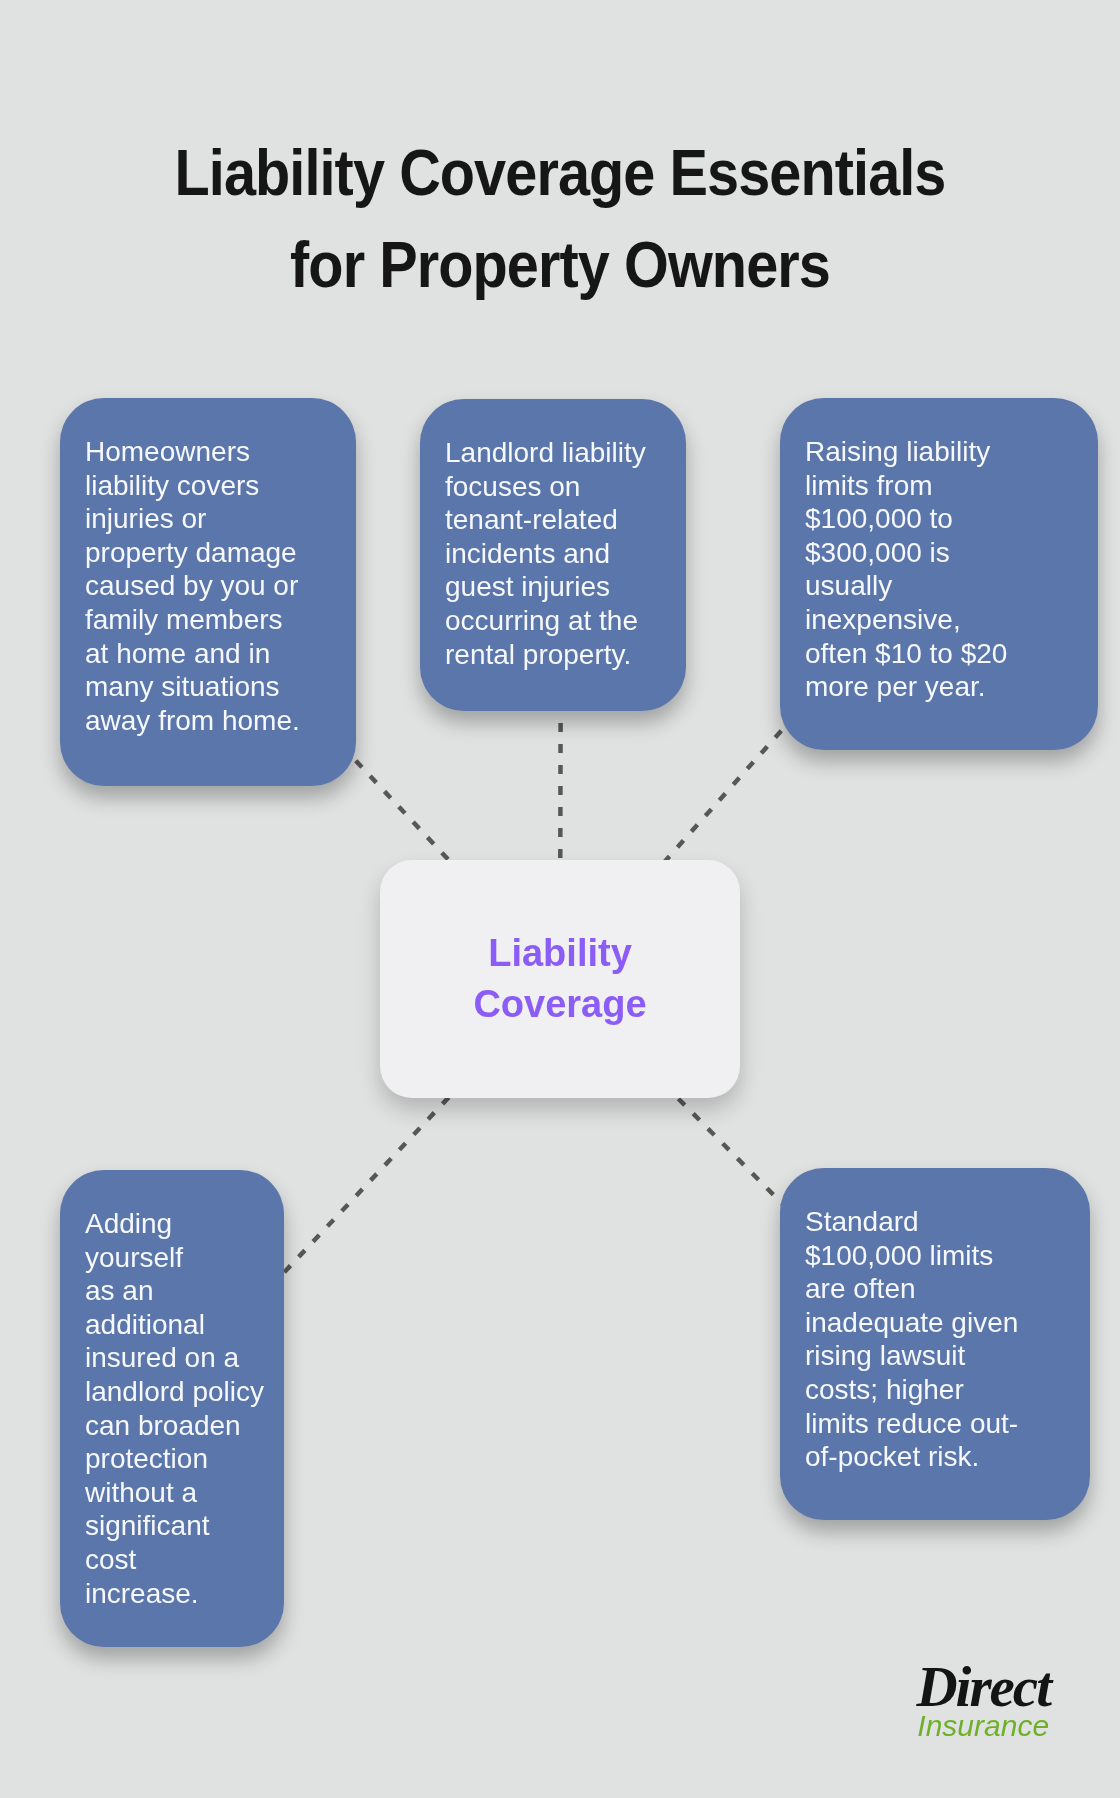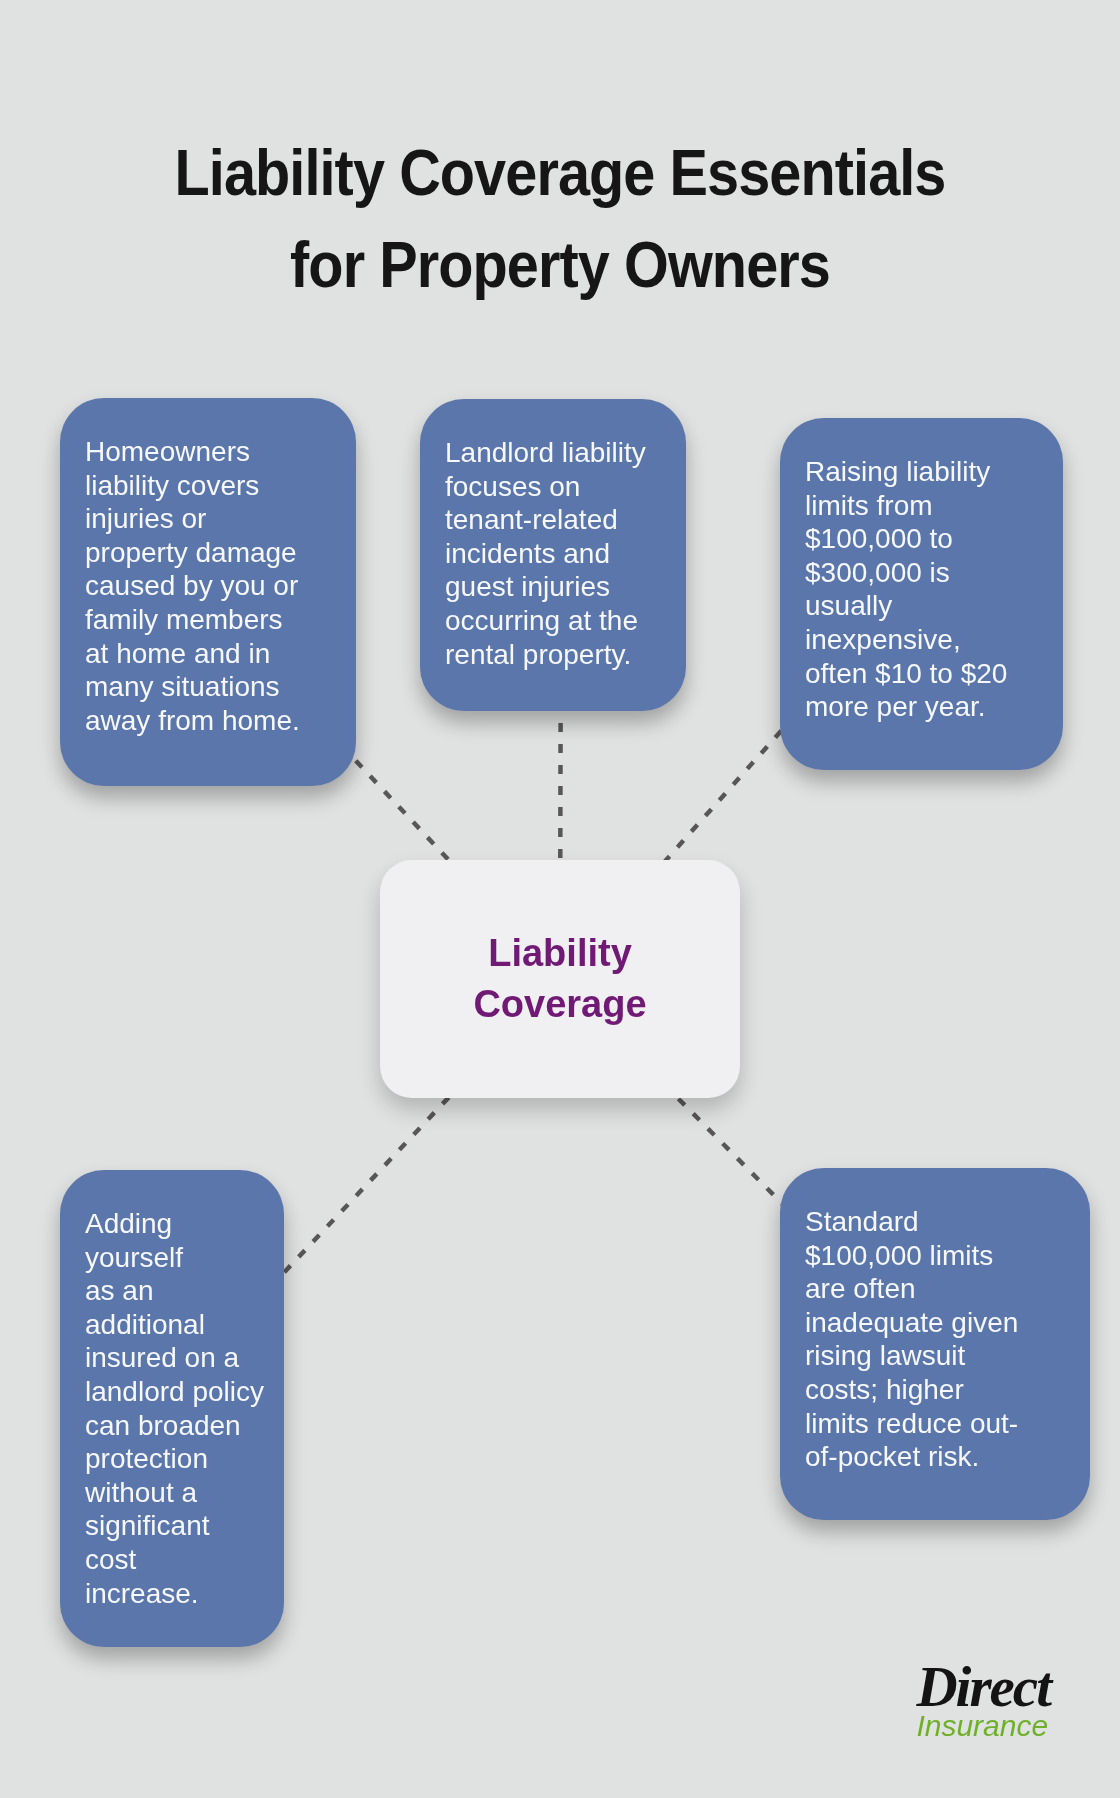--- a/index.html
+++ b/index.html
@@ -56,47 +56,47 @@
     color:var(--node-text);
     border-radius:44px;
     padding:37px 18px 37px 25px;
     font-size:28px;
     line-height:1.2;
     box-shadow:0 12px 20px rgba(0,0,0,.28);
   }
   .node-text{white-space:pre-line;}
   .node-tl{left:60px;top:398px;width:296px;min-height:388px;}
   .node-tc{left:420px;top:399px;width:266px;min-height:312px;}
-  .node-tr{left:780px;top:418px;width:283px;min-height:352px;}
+  .node-tr{left:780px;top:398px;width:318px;min-height:352px;}
   .node-bl{left:60px;top:1170px;width:224px;min-height:388px;}
   .node-br{left:780px;top:1168px;width:310px;min-height:352px;}
   .center-node{
     position:absolute;
     z-index:1;
     left:380px;top:860px;
     width:360px;height:238px;
     background:var(--center-fill);
     border-radius:32px;
     box-shadow:0 12px 22px rgba(0,0,0,.2);
     display:flex;align-items:center;justify-content:center;
     text-align:center;
   }
   .center-label{
     font-size:38px;
     font-weight:bold;
     line-height:1.35;
-    color:#701a75;
+    color:#8b5cf6;
     white-space:pre-line;
   }
   .brand-logo{
     position:absolute;
     z-index:1;
     right:70px;
     top:1658px;
-    text-align:left;
+    text-align:center;
   }
   .logo-primary{
     font-family:"Liberation Serif",serif;
     font-style:italic;
     font-weight:bold;
     font-size:57px;
     letter-spacing:-2px;
     line-height:1;
     color:var(--logo-primary);
   }

